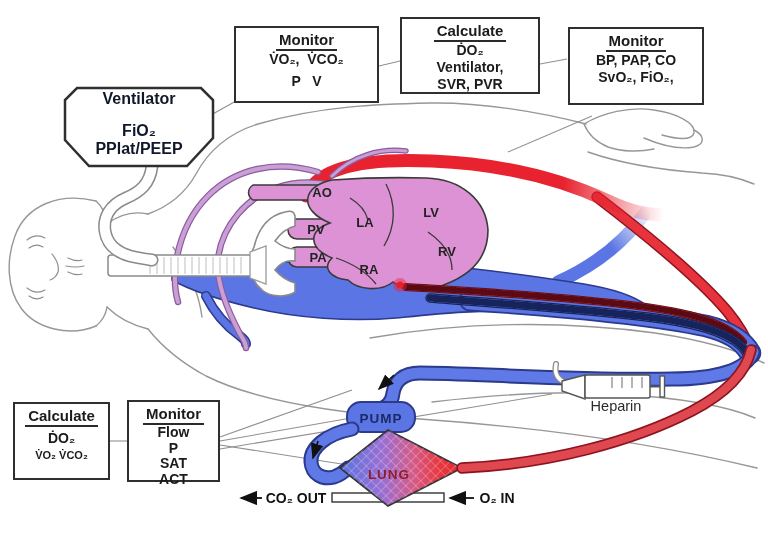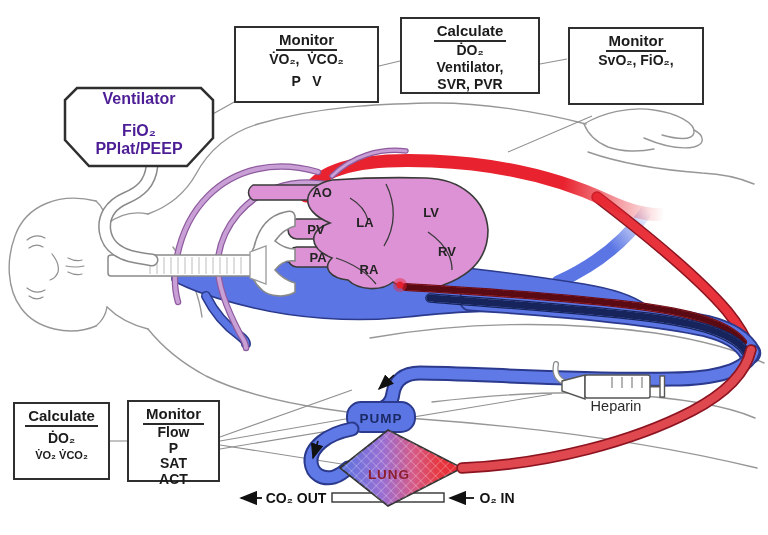--- a/index.html
+++ b/index.html
@@ -8,21 +8,21 @@
   #diagram{position:absolute;left:0;top:0;}
   svg text{font-family:"Liberation Sans",sans-serif;}
   .box{position:absolute;background:#fff;border:2px solid #2f2f2f;text-align:center;
        font-weight:bold;color:#1b1b1b;box-sizing:border-box;}
   .box .bt{display:inline-block;font-size:15px;line-height:18px;margin-top:3px;
            border-bottom:2px solid #2a2a2a;padding:0 3px 0 3px;}
   .box .bl{font-size:14px;line-height:17px;white-space:pre;}
   .box.tight .bl{line-height:15.5px;}
   #box-ventilator{position:absolute;left:63px;top:86px;width:152px;height:82px;}
   #box-ventilator .vtxt{position:absolute;left:0;top:4px;width:152px;text-align:center;
-       font-weight:bold;color:#4c1d95;}
+       font-weight:bold;color:#0f172a;}
   .lbl-heart{font-weight:bold;font-size:13px;fill:#232323;}
   .lbl-circuit{font-weight:bold;font-size:13.5px;letter-spacing:1px;}
   .lbl-gas{font-weight:bold;font-size:14px;fill:#111;}
 </style>
 </head>
 <body>
 
 <div id="stage">
 
 <svg id="diagram" width="768" height="535" viewBox="0 0 768 535">
@@ -238,20 +238,21 @@
 
 <div class="box" style="left:400px;top:17px;width:140px;height:77px;">
   <div><span class="bt">Calculate</span></div>
   <div class="bl">ḊO₂</div>
   <div class="bl">Ventilator,</div>
   <div class="bl">SVR, PVR</div>
 </div>
 
 <div class="box" style="left:568px;top:27px;width:136px;height:78px;">
   <div><span class="bt">Monitor</span></div>
+  <div class="bl">BP, PAP, CO</div>
   <div class="bl">SvO₂, FiO₂,</div>
 </div>
 
 <div id="box-ventilator">
   <svg width="152" height="82" viewBox="0 0 152 82">
     <path d="M14,2 L138,2 L150,14 L150,52 L124,80 L26,80 L2,54 L2,14 Z" fill="#fff" stroke="#2f2f2f" stroke-width="2.5"></path>
   </svg>
   <div class="vtxt">
     <div><span class="bt">Ventilator</span></div>
     <div class="bl" style="margin-top:14px">FiO₂</div>

